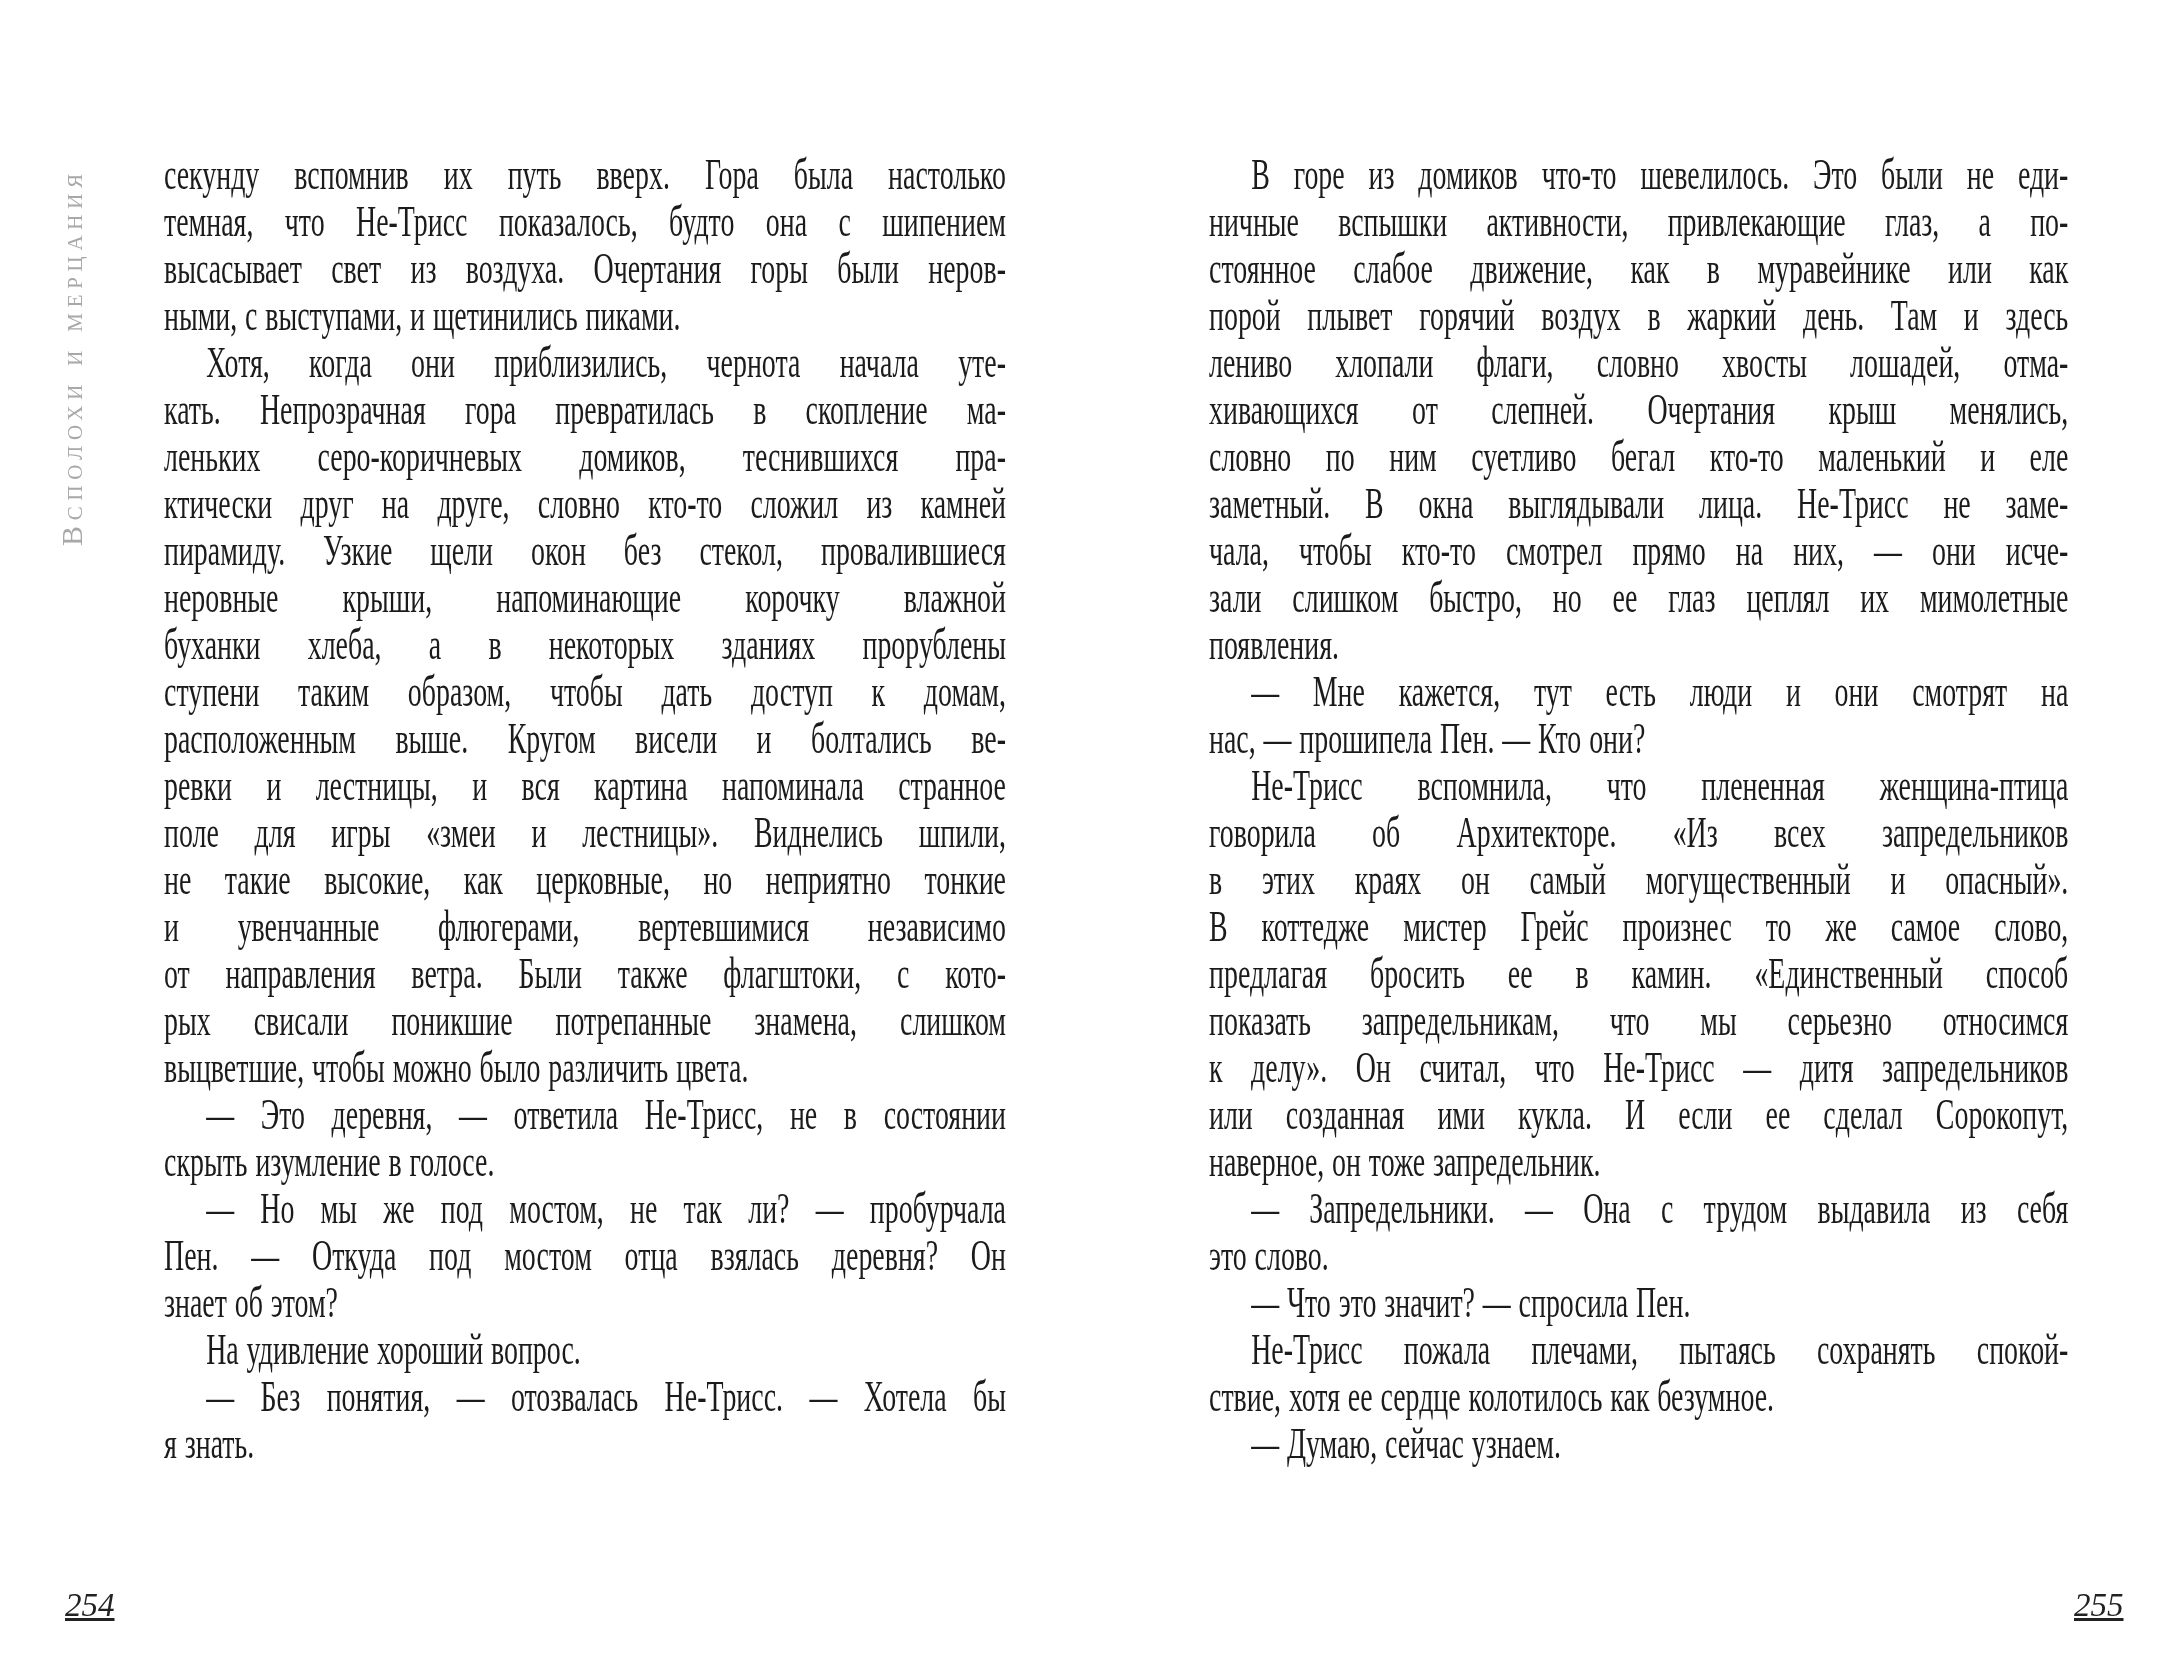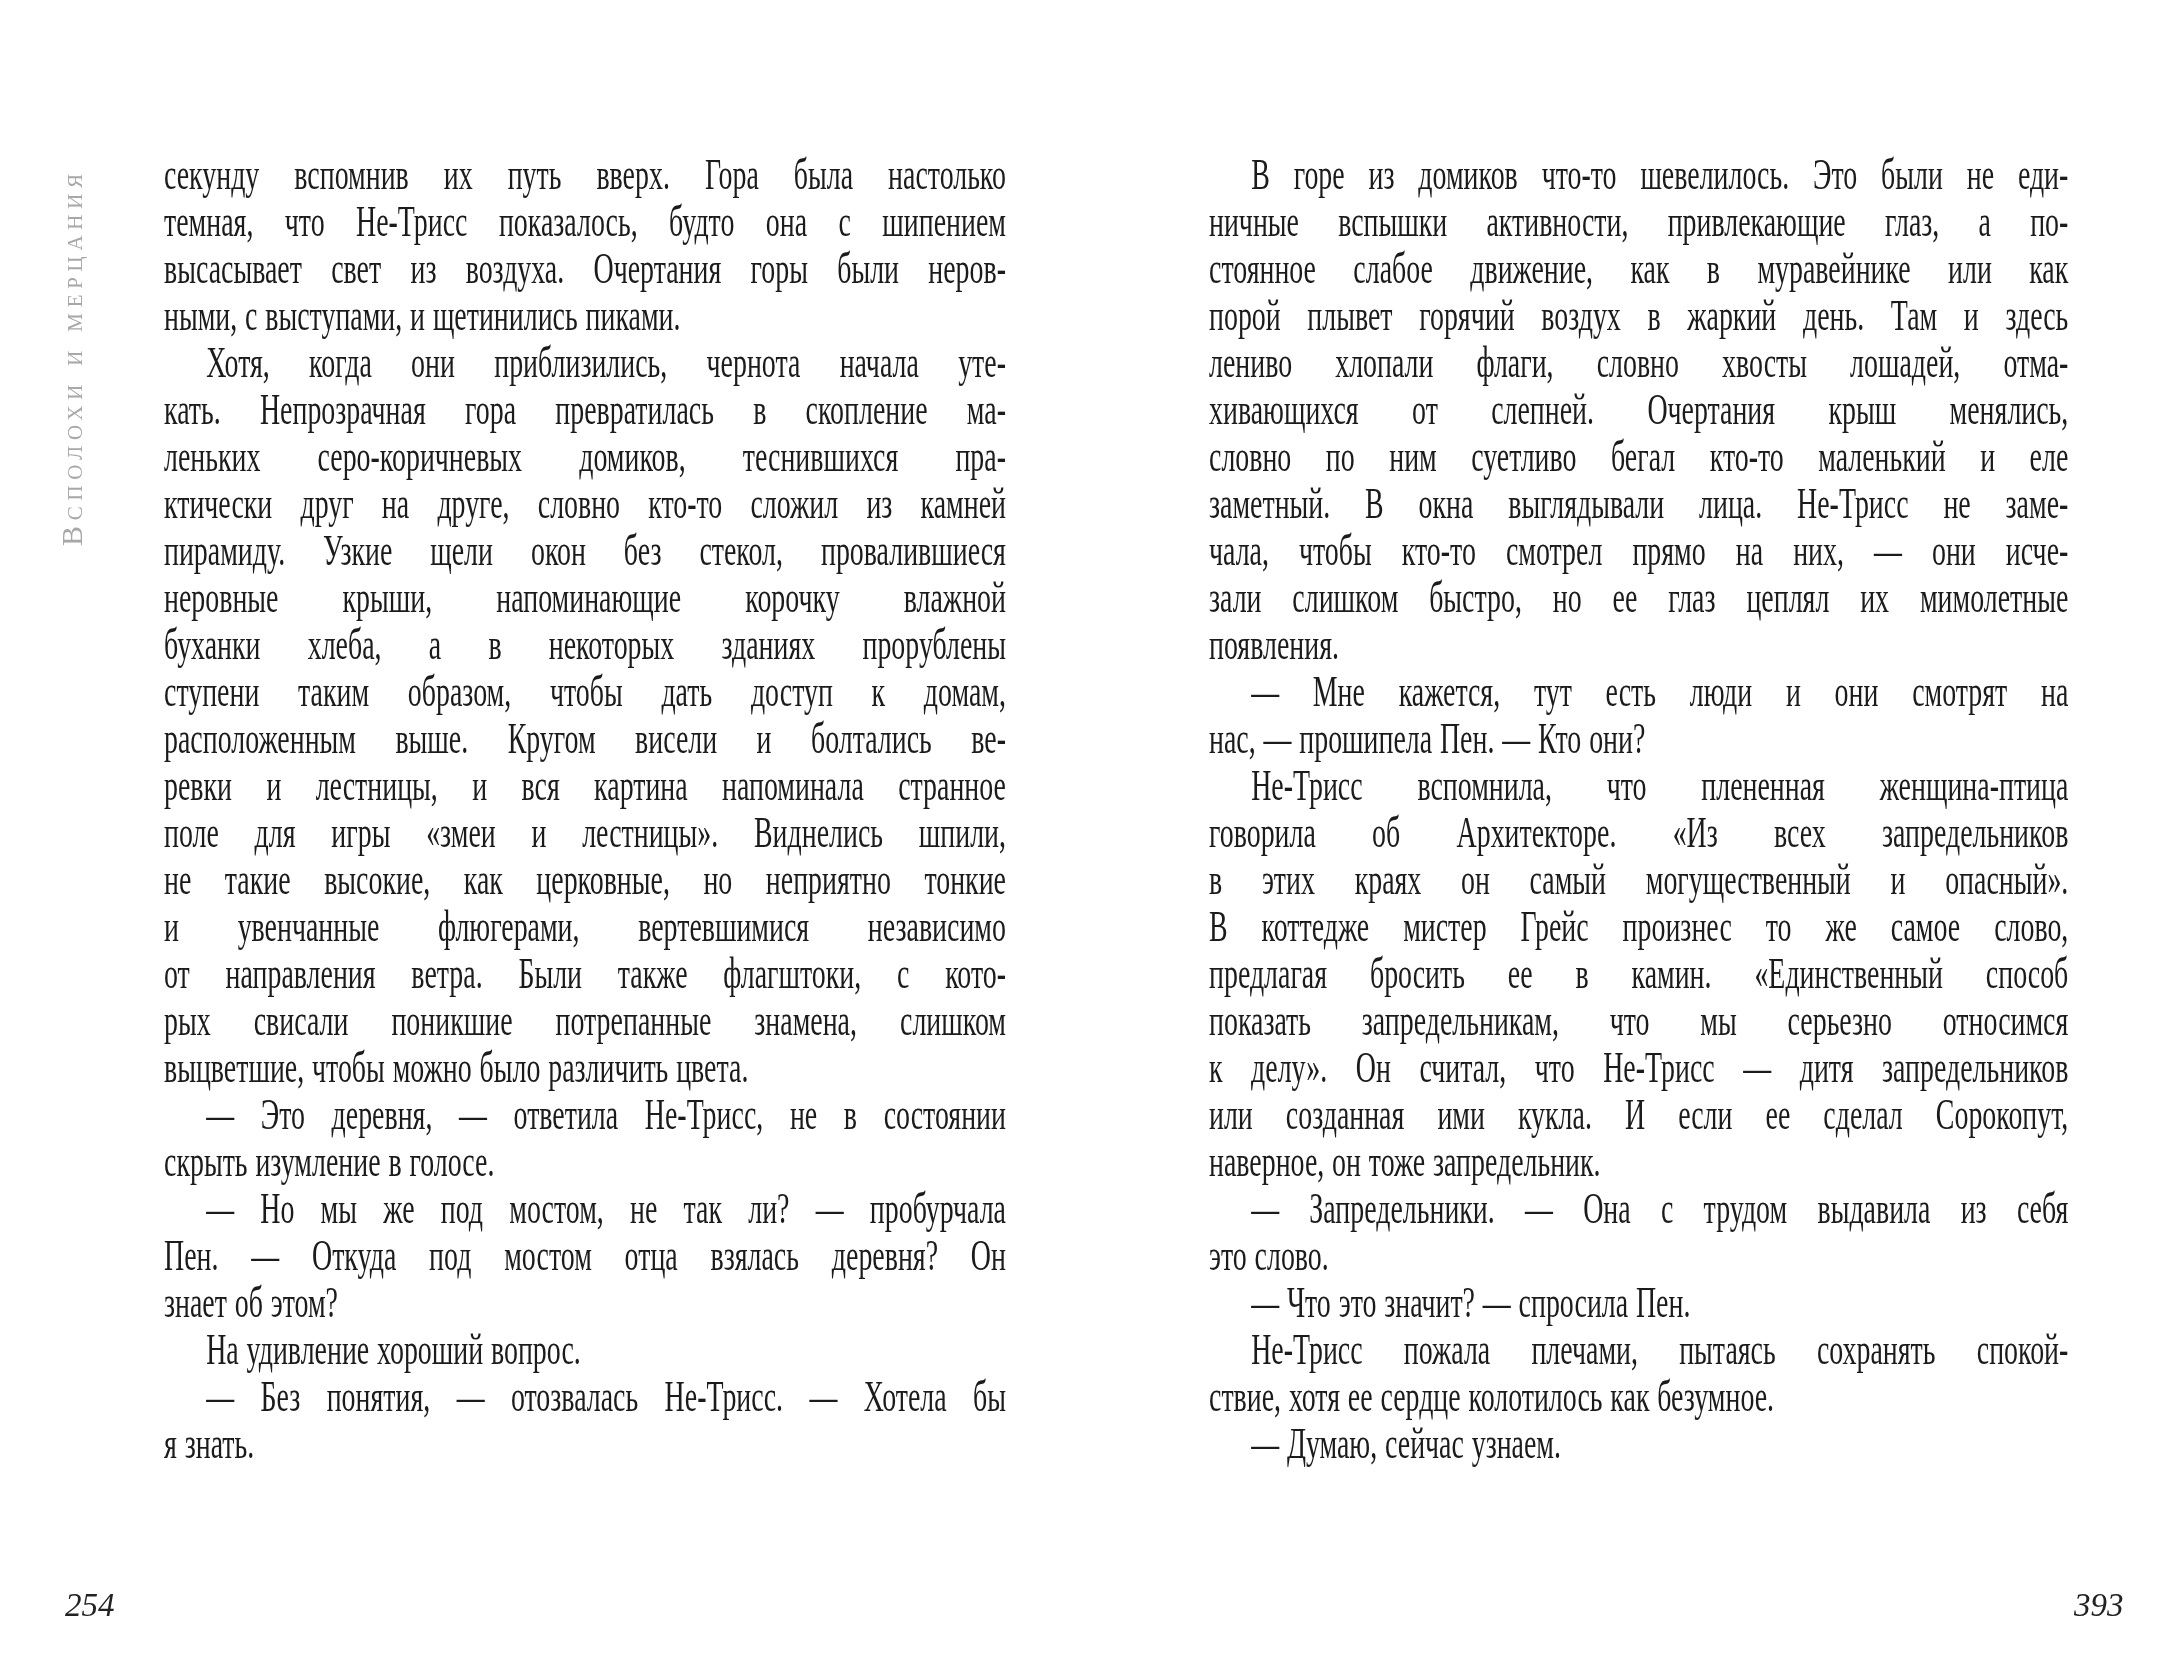--- a/index.html
+++ b/index.html
@@ -41,20 +41,21 @@
     letter-spacing:5.7px;
     font-variant:small-caps;
     color:#a8a8a8;
     white-space:nowrap;
   }
   .page-number{
     position:absolute;
     font-size:33px;
     font-style:italic;
     color:#222222;
+    text-decoration:underline;
   }
   .page-number-left{left:65px;top:1587px;}
   .page-number-right{left:2074px;top:1587px;}
 </style>
 </head>
 <body>
 
 <div class="page">
 
   <div class="sidebar-title">Всполохи и мерцания</div>
@@ -116,16 +117,16 @@
       <div class="line indent">— Запредельники. — Она с трудом выдавила из себя</div>
       <div class="line end">это слово.</div>
       <div class="line indent end">— Что это значит? — спросила Пен.</div>
       <div class="line indent">Не-Трисс пожала плечами, пытаясь сохранять спокой-</div>
       <div class="line end">ствие, хотя ее сердце колотилось как безумное.</div>
       <div class="line indent end">— Думаю, сейчас узнаем.</div>
     </div>
 
   <div class="page-number page-number-left">254</div>
 
-  <div class="page-number page-number-right">393</div>
+  <div class="page-number page-number-right">255</div>
 
 </div>
 
 
 </body></html>

